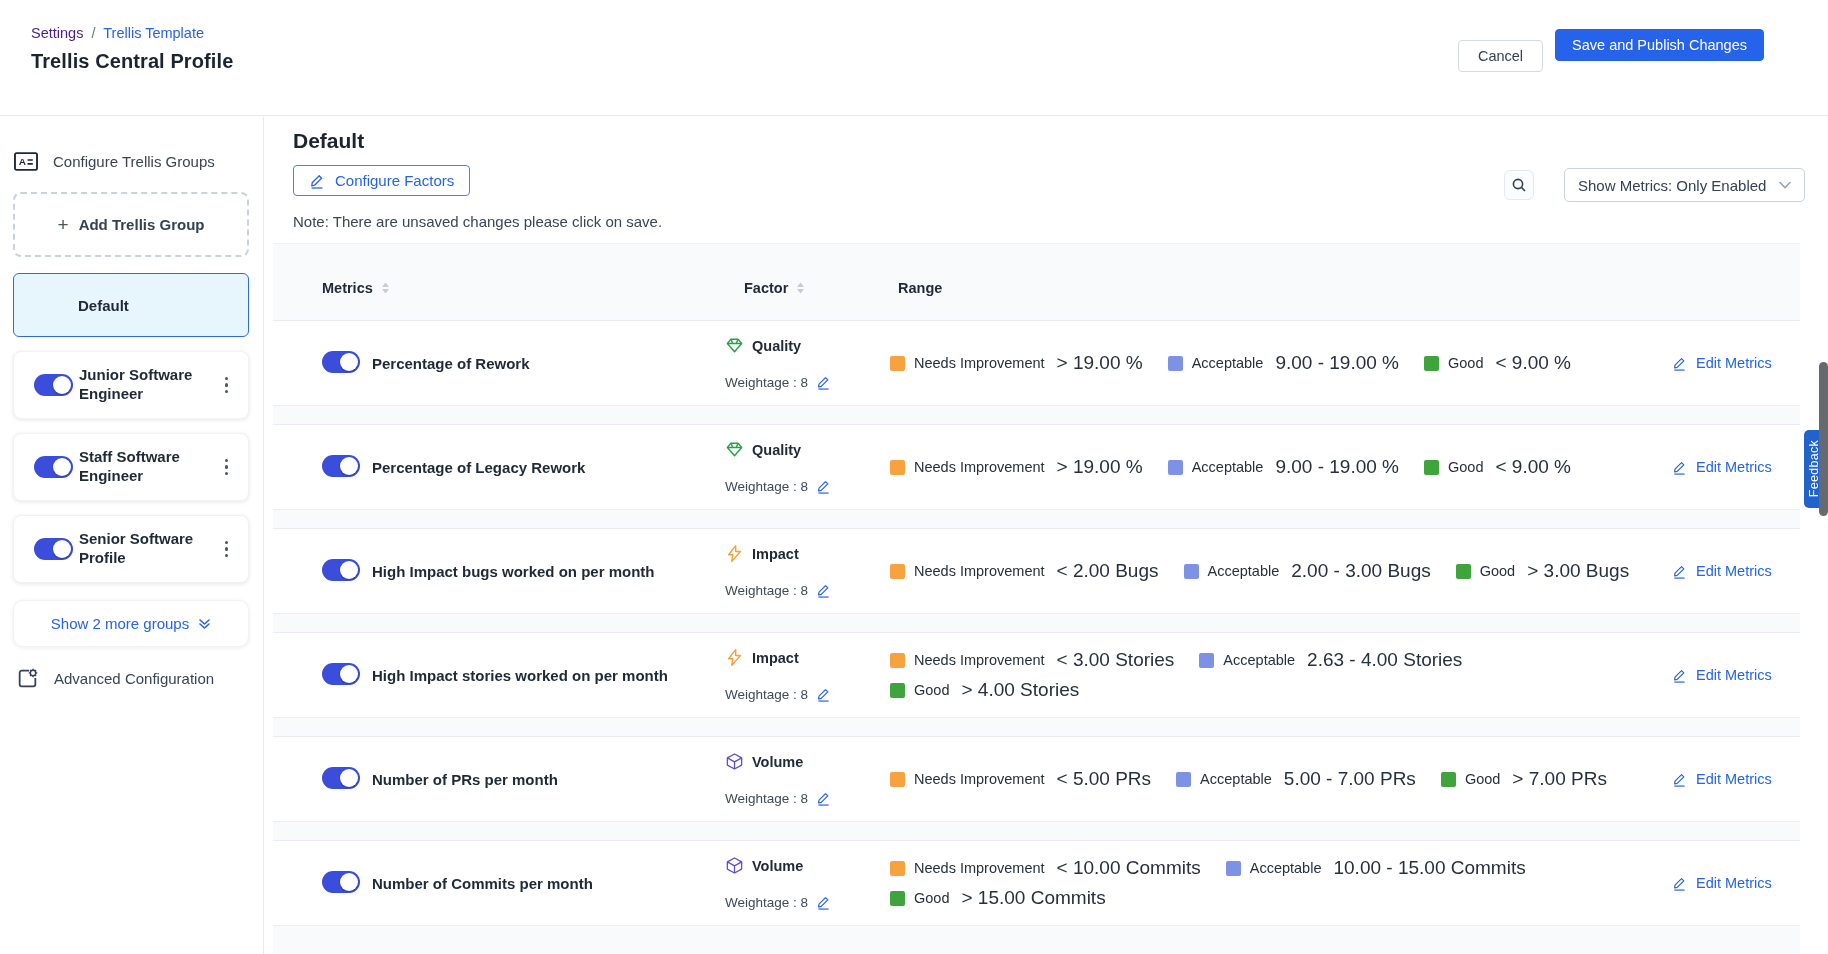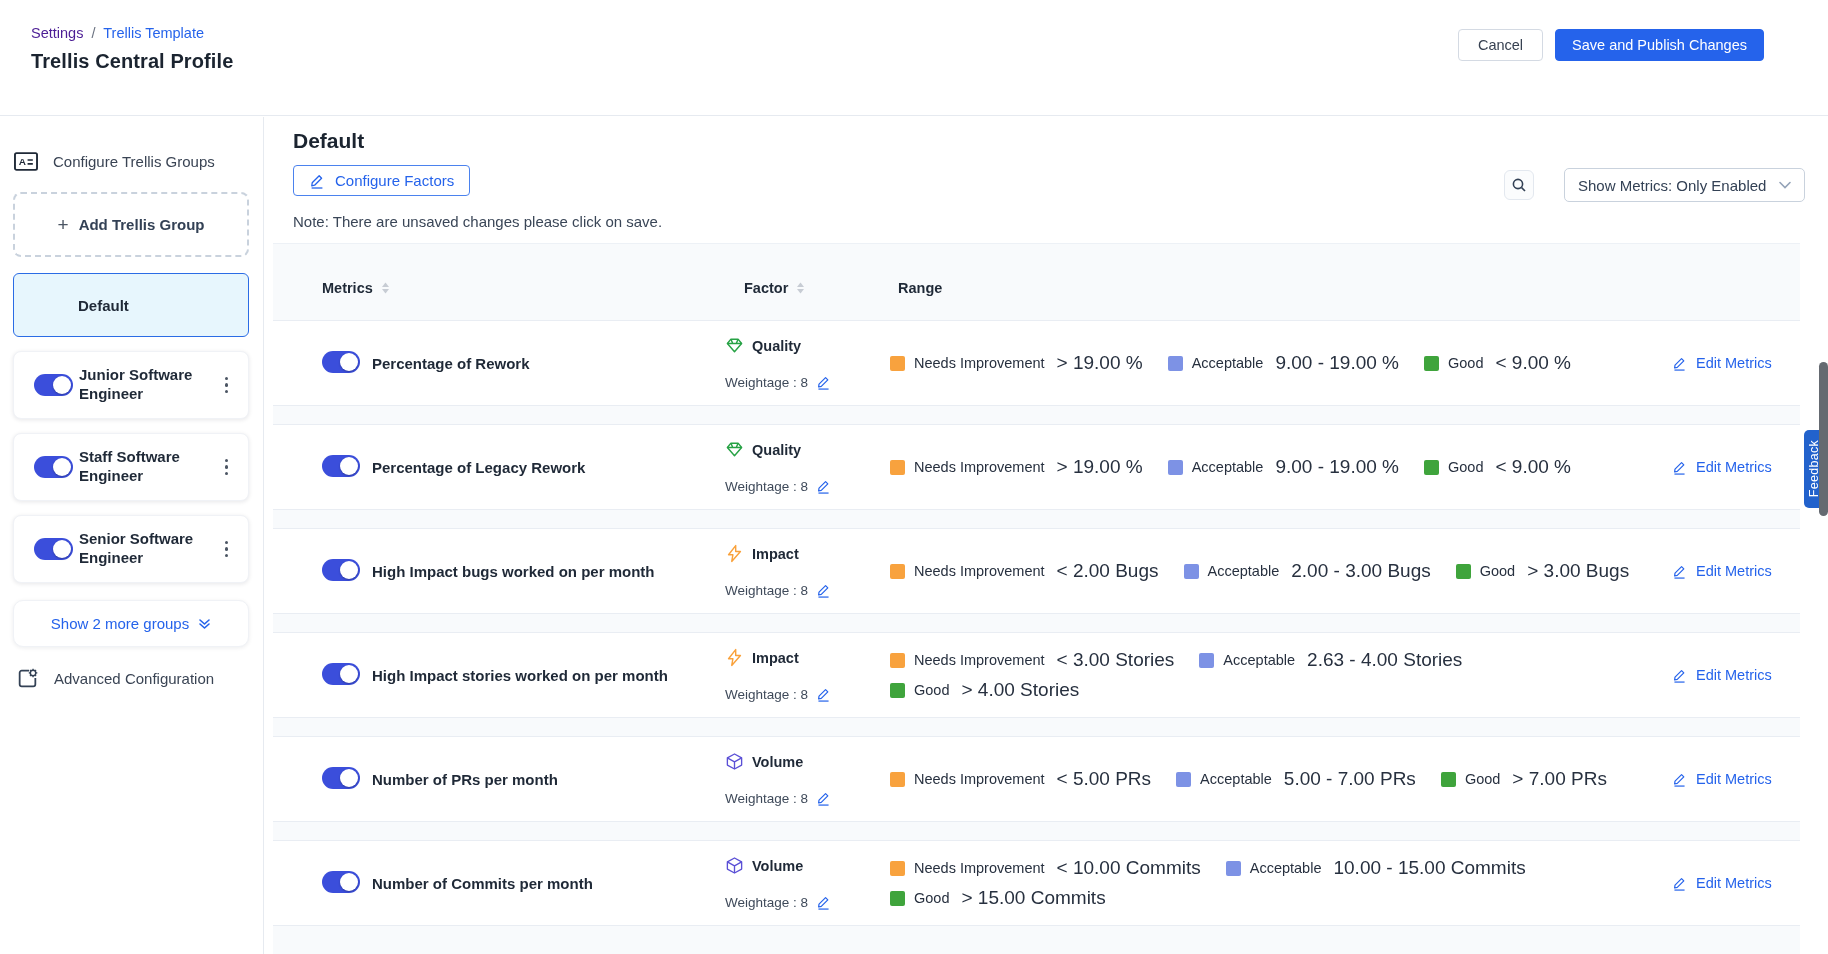--- a/index.html
+++ b/index.html
@@ -17,21 +17,21 @@
     display:flex; justify-content:space-between; padding:0 64px 0 31px;
   }
   .crumb-wrap { padding-top:25px; }
   .breadcrumb { font-size:14.5px; }
   .crumb-muted { color:#4c1d95; }
   .crumb-sep { color:#6B7280; margin:0 4px; }
   .crumb-link { color:#2563EB; cursor:pointer; }
   .page-title { margin-top:9px; font-size:20px; font-weight:700; color:#1B2430; letter-spacing:.1px; }
   .header-actions { display:flex; gap:12px; margin-top:29px; align-items:flex-start; }
   .btn { font-family:inherit; font-size:14.5px; height:32px; border-radius:4px; cursor:pointer; }
-  .btn-cancel { background:#fff; border:1px solid #D4DAE3; color:#374151; padding:0 19px; }
+  .btn-cancel { background:#fff; border:1px solid #D4DAE3; color:#374151; padding:0 19px;margin-top:11px; }
   .btn-primary { background:#2563EB; border:1px solid #2563EB; color:#fff; padding:0 16px; font-weight:500; }
 
   
   .sidebar {
     position:absolute; top:117px; left:0; bottom:0; width:264px;
     background:#fff; border-right:1px solid #E6EAF0; padding:0 14px 0 13px;
   }
   .sb-head { margin-top:34px; display:flex; align-items:center; gap:14px; }
   .sb-head-label { font-size:15px; color:#3A4454; font-weight:500; }
   .add-group {
@@ -187,21 +187,21 @@
         <i></i>
         <i></i>
         <i></i>
       </span>
     </div>
 
     <div class="group-card">
       <span class="toggle">
         <span class="knob"></span>
       </span>
-      <span class="group-label">Senior Software Engineer</span>
+      <span class="group-label">Senior Software Profile</span>
       <span class="kebab">
         <i></i>
         <i></i>
         <i></i>
       </span>
     </div>
 
   <div class="show-more-card">
     <span class="show-more-label">Show 2 more groups</span>
     <span>

